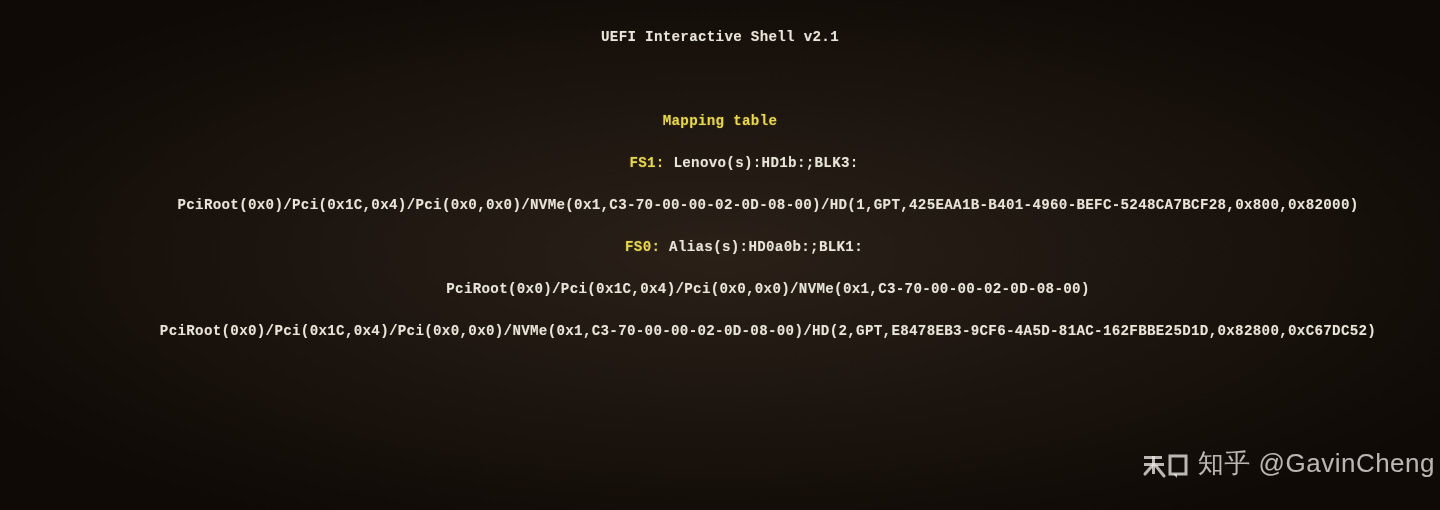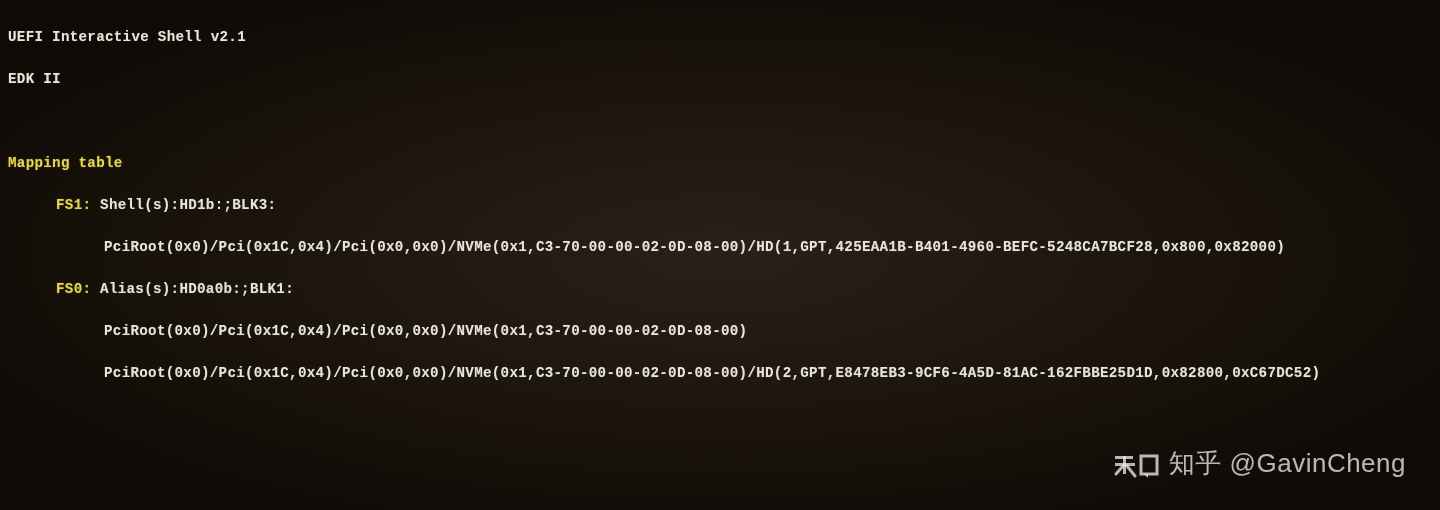--- a/index.html
+++ b/index.html
@@ -37,34 +37,35 @@
     }
 
     .yellow-text {
       color: #e8d850;
       text-shadow: 0 0 2px rgba(232,216,80,0.3);
       margin-top: 42px;
     }
 
     .line {
       display: block;
+      text-align: center;
     }
 
     .indent-1 {
       padding-left: 48px;
     }
 
     .indent-2 {
       padding-left: 96px;
     }
 
     .watermark {
       position: absolute;
       bottom: 28px;
-      right: 34px;
+      right: 5px;
       font-family: -apple-system, "PingFang SC", "Microsoft YaHei", sans-serif;
       font-weight: 400;
       font-size: 26px;
       color: rgba(235, 232, 228, 0.78);
       letter-spacing: 0.5px;
       display: flex;
       align-items: center;
       gap: 8px;
     }
 
@@ -77,23 +78,22 @@
     .watermark-logo svg {
       width: 100%;
       height: 100%;
     }
   </style>
 </head>
 <body>
 
 <div class="terminal">
 <span class="line white-text">UEFI Interactive Shell v2.1</span>
-<span class="line white-text">EDK II</span>
 <span class="line yellow-text">Mapping table</span>
-<span class="line indent-1"><span class="yellow-text">FS1:</span><span class="white-text"> Shell(s):HD1b:;BLK3:</span></span>
+<span class="line indent-1"><span class="yellow-text">FS1:</span><span class="white-text"> Lenovo(s):HD1b:;BLK3:</span></span>
 <span class="line indent-2 white-text">PciRoot(0x0)/Pci(0x1C,0x4)/Pci(0x0,0x0)/NVMe(0x1,C3-70-00-00-02-0D-08-00)/HD(1,GPT,425EAA1B-B401-4960-BEFC-5248CA7BCF28,0x800,0x82000)</span>
 <span class="line indent-1"><span class="yellow-text">FS0:</span><span class="white-text"> Alias(s):HD0a0b:;BLK1:</span></span>
 <span class="line indent-2 white-text">PciRoot(0x0)/Pci(0x1C,0x4)/Pci(0x0,0x0)/NVMe(0x1,C3-70-00-00-02-0D-08-00)</span>
 <span class="line indent-2 white-text">PciRoot(0x0)/Pci(0x1C,0x4)/Pci(0x0,0x0)/NVMe(0x1,C3-70-00-00-02-0D-08-00)/HD(2,GPT,E8478EB3-9CF6-4A5D-81AC-162FBBE25D1D,0x82800,0xC67DC52)</span>
 
 
 
 
 
 

